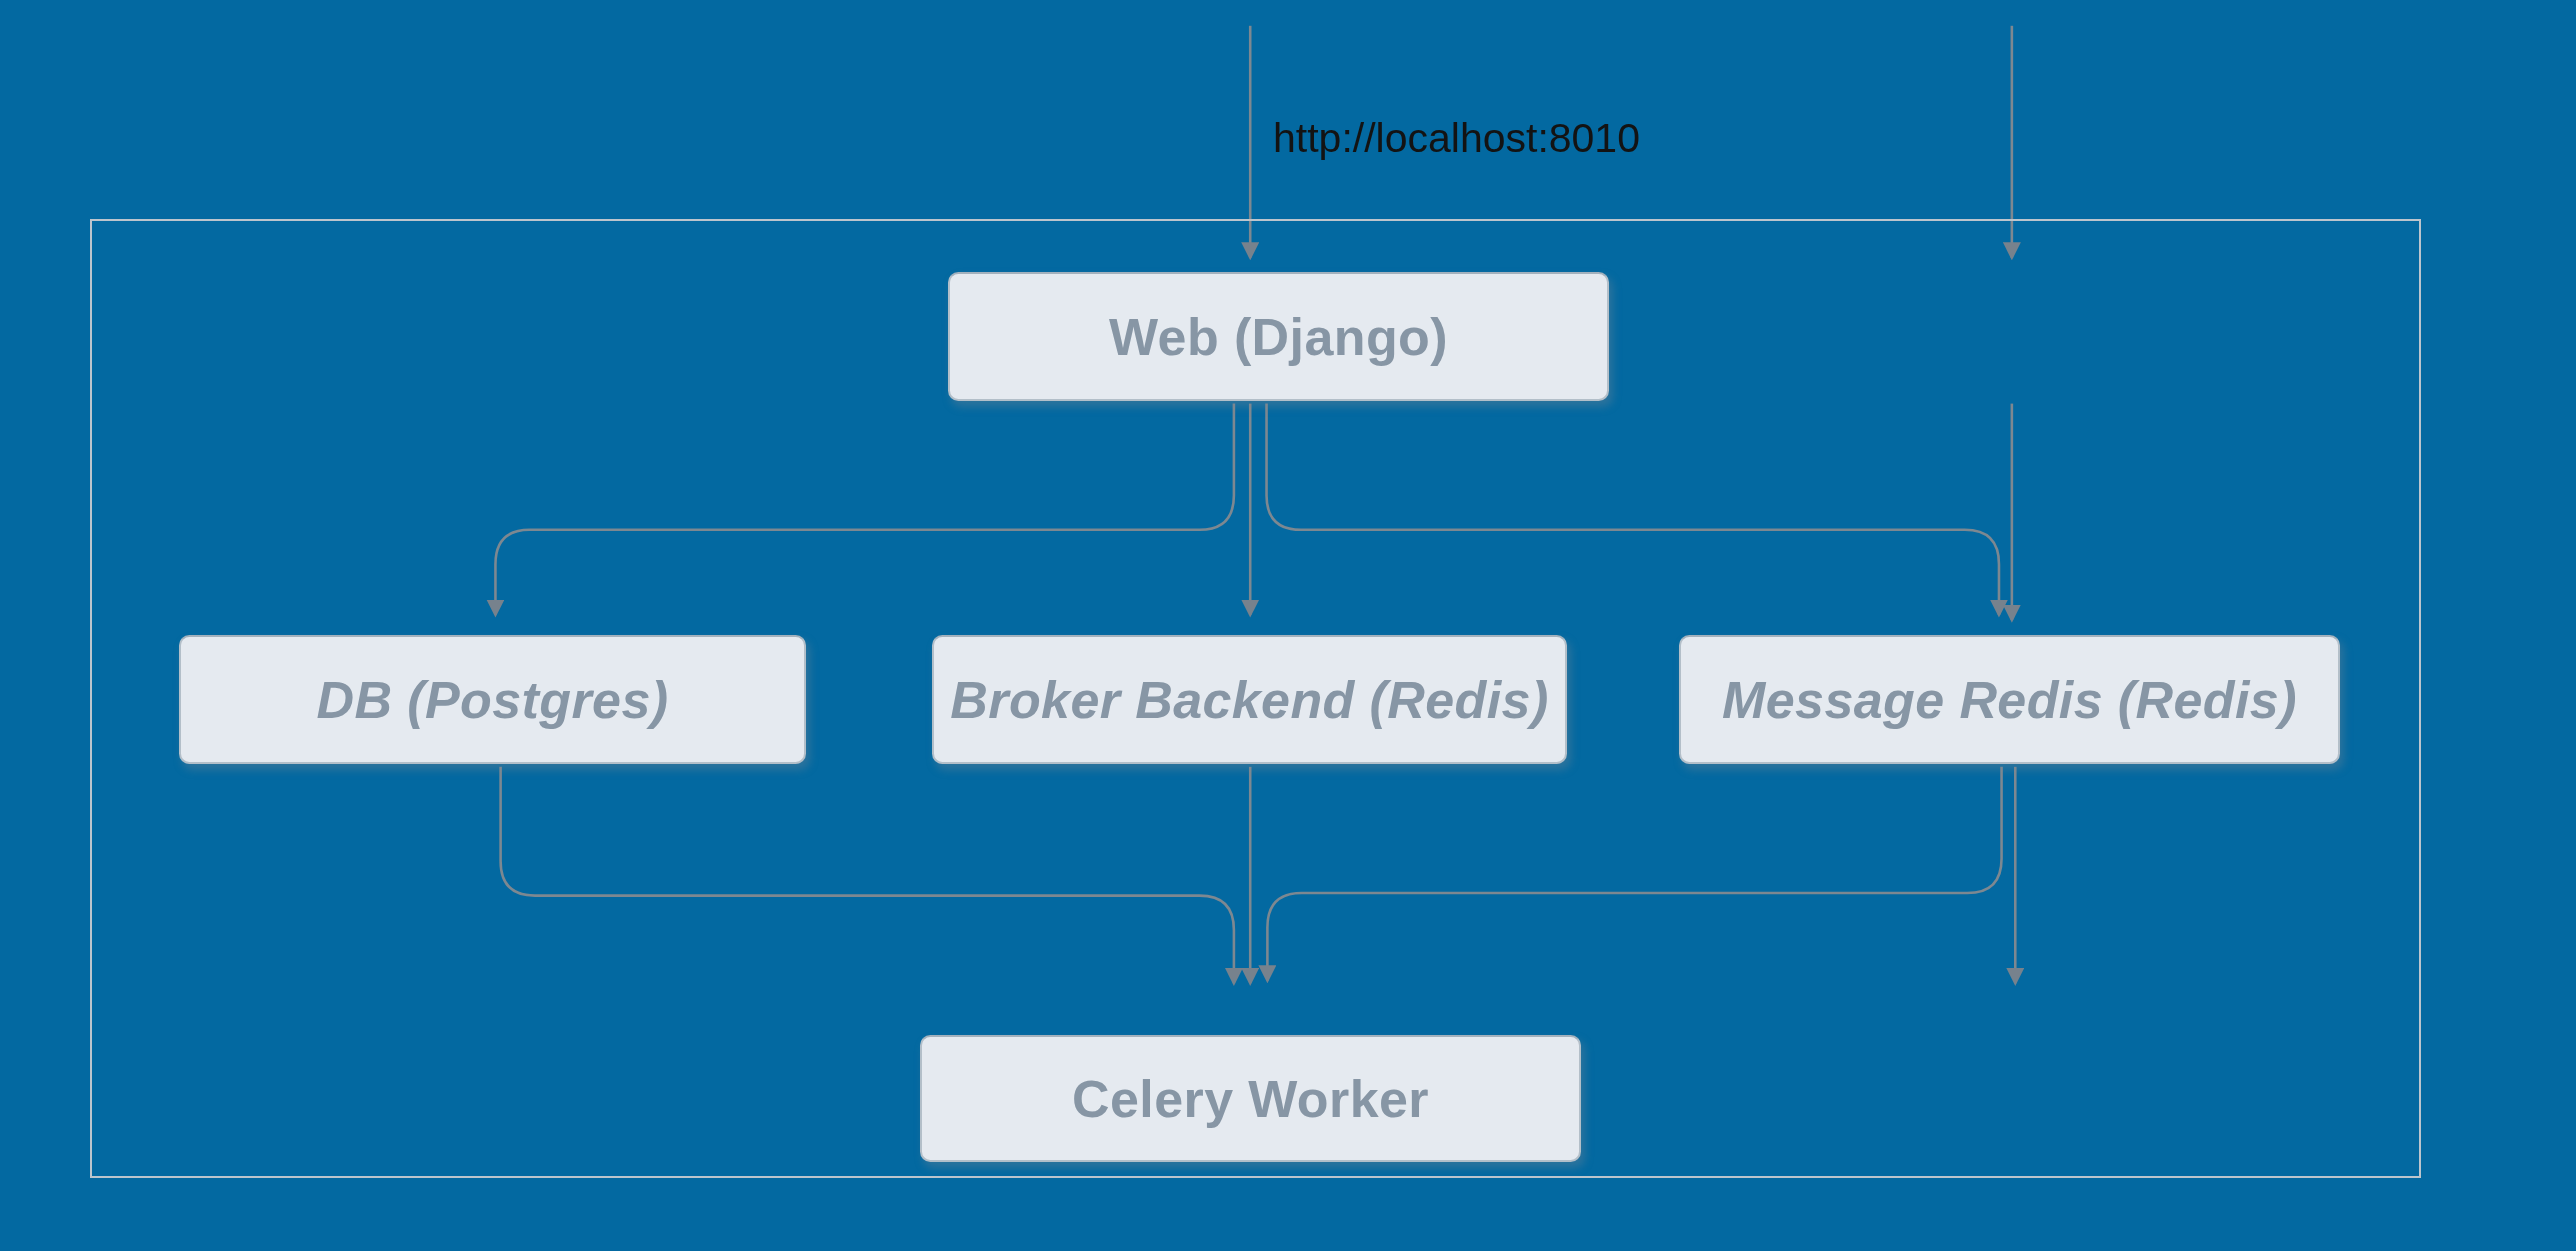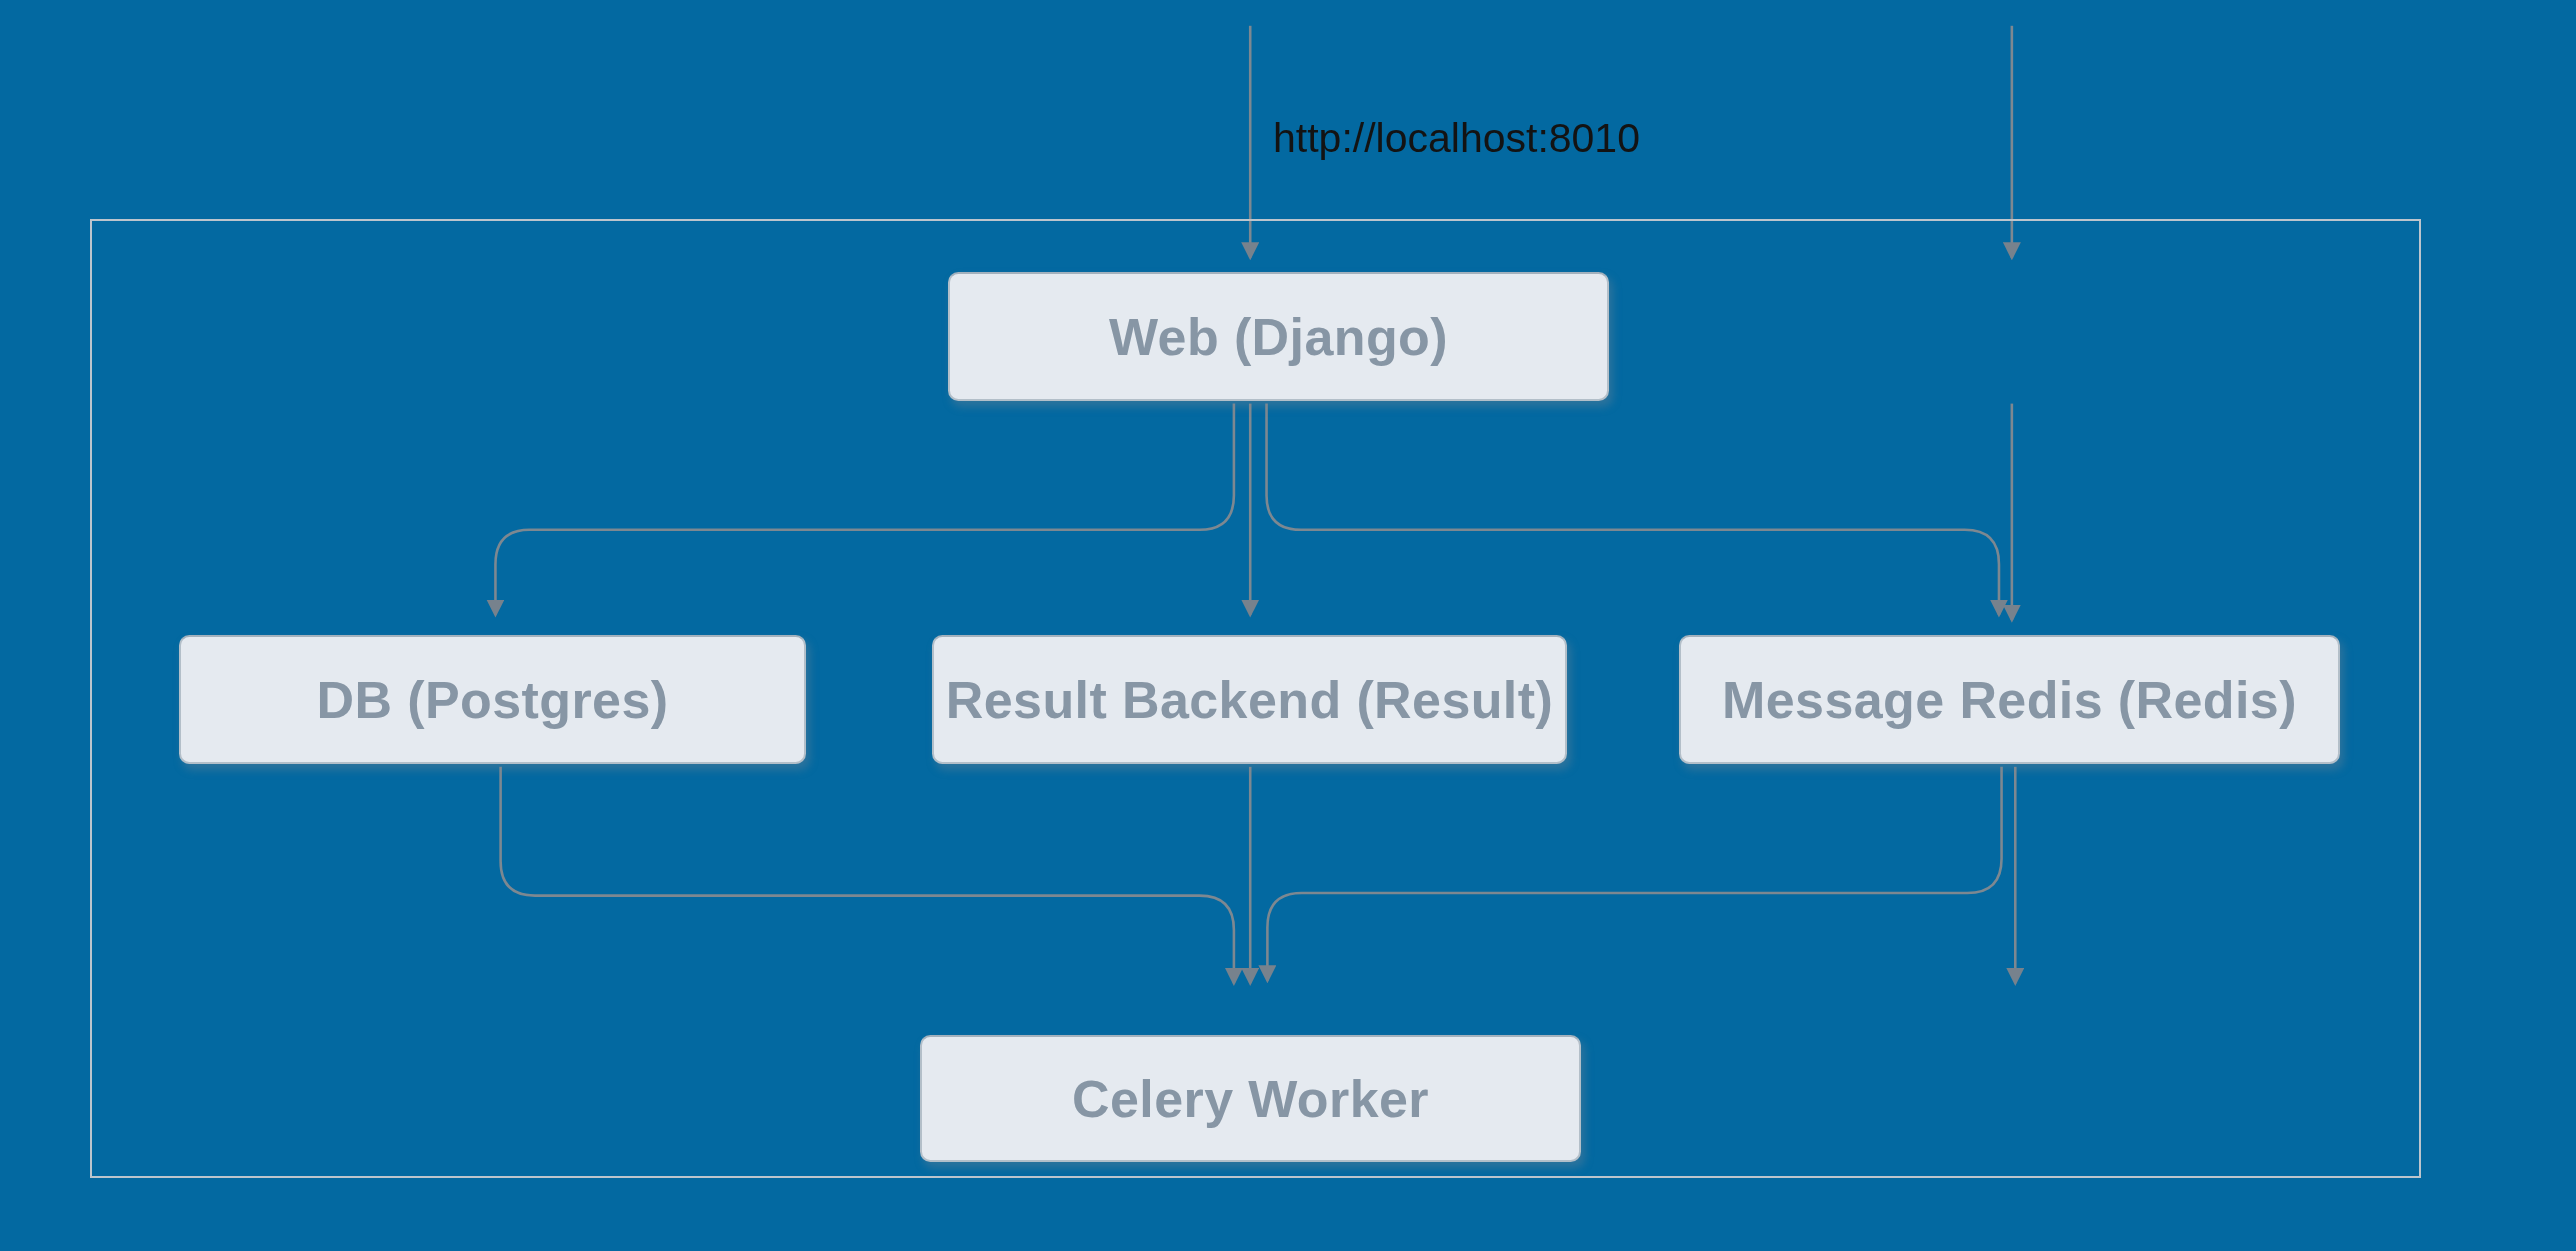--- a/index.html
+++ b/index.html
@@ -43,21 +43,21 @@
     letter-spacing: 0.4px;
     white-space: nowrap;
   }
   .edge-label {
     position: absolute;
     font-size: 41px;
     color: #131313;
     white-space: nowrap;
   }
   .row-top    { top: 272px;  height: 129px; margin-left: 28px; }
-  .row-mid    { top: 635px;  height: 129px; }
+  .row-mid    { top: 635px;  height: 129px; font-style: italic; }
   .row-bottom { top: 999px; height: 127px; margin-top: 36px; }
   .col-center { left: 920px; width: 661px; }
   .col-right  { left: 1679px; width: 661px; }
   .node-db    { left: 179px;  width: 627px; }
   .node-rb    { left: 932px; width: 635px; }
 </style>
 </head>
 <body>
 
 <div class="stage">
@@ -87,21 +87,21 @@
   <div class="subgraph"></div>
 
   <div class="node row-top col-center">
     <span class="node-label">Web (Django)</span>
   </div>
 
   <div class="node row-mid node-db">
     <span class="node-label">DB (Postgres)</span>
   </div>
   <div class="node row-mid node-rb">
-    <span class="node-label">Result Backend (Result)</span>
+    <span class="node-label">Broker Backend (Redis)</span>
   </div>
   <div class="node row-mid col-right">
     <span class="node-label">Message Redis (Redis)</span>
   </div>
 
   <div class="node row-bottom col-center">
     <span class="node-label">Celery Worker</span>
   </div>
 
 </div>

